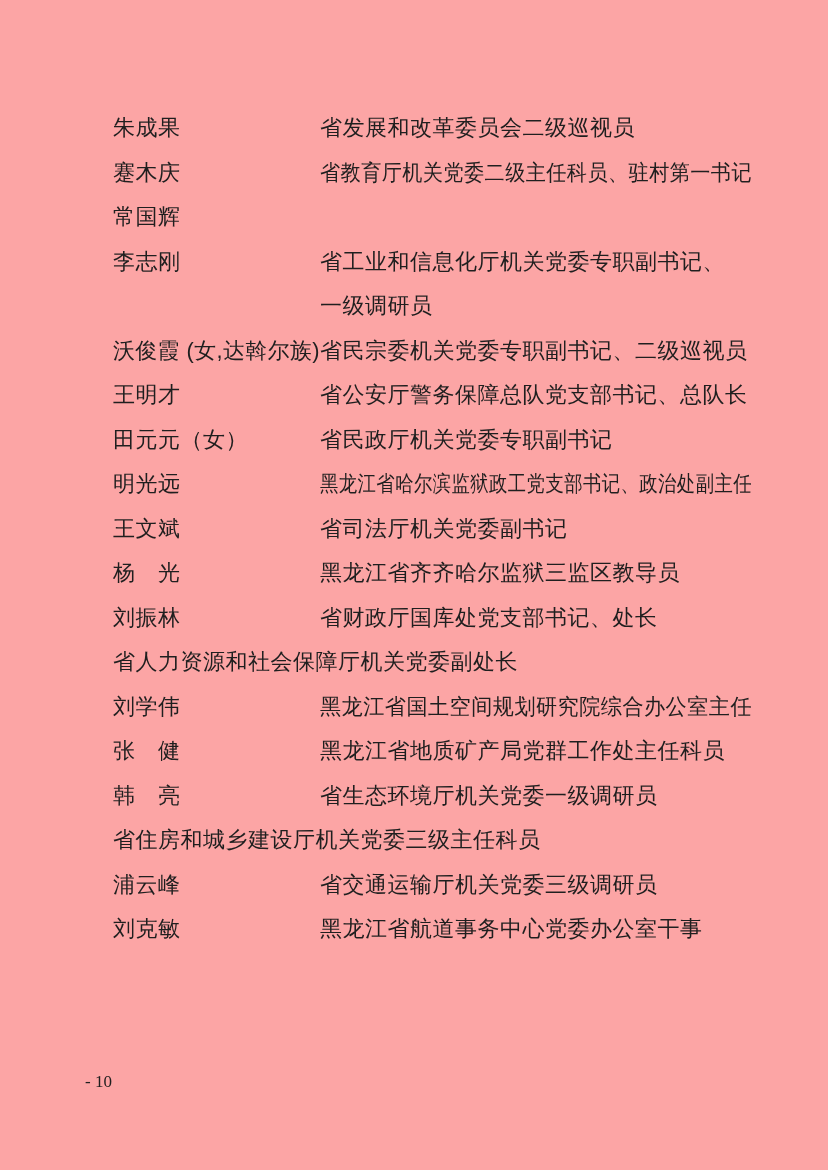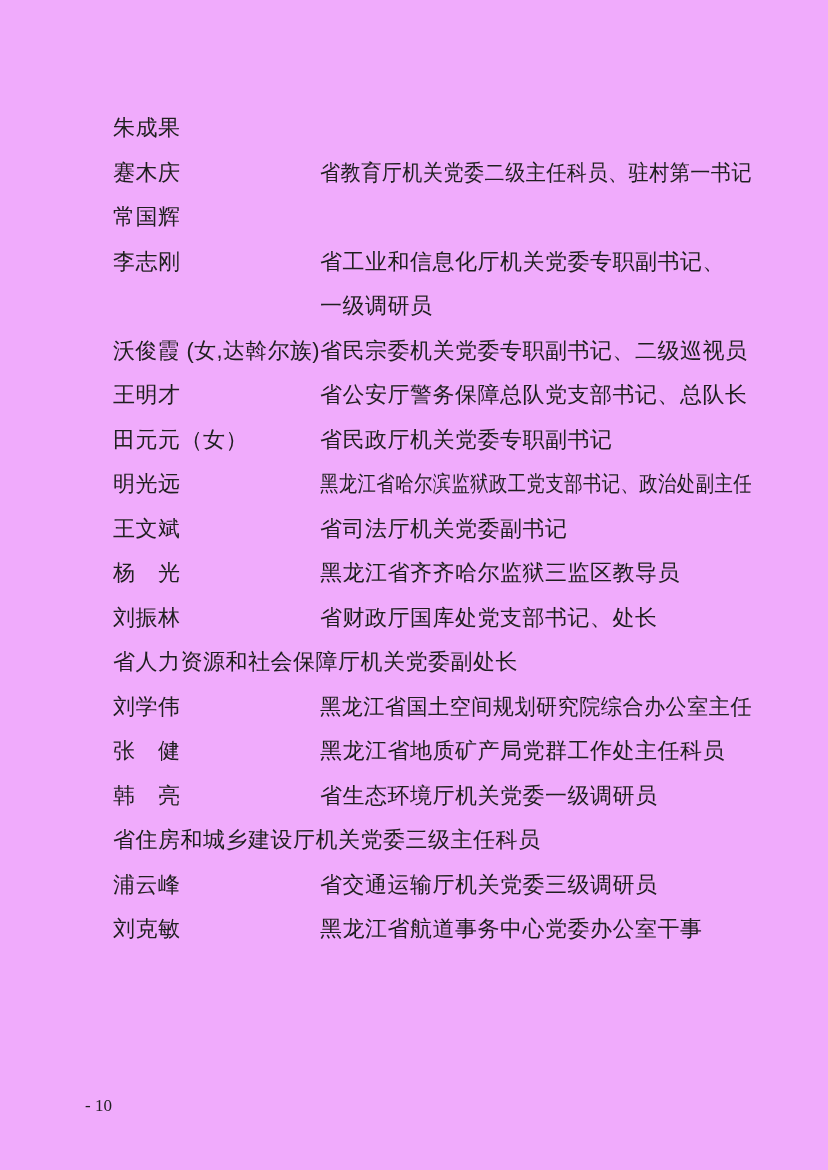--- a/index.html
+++ b/index.html
@@ -4,21 +4,21 @@
 <style>
   html, body {
     margin: 0;
     padding: 0;
     background: #ffffff;
   }
   .page {
     position: relative;
     width: 828px;
     height: 1170px;
-    background: #f0abfc;
+    background: #fca5a5;
     overflow: hidden;
     font-family: "Liberation Sans", "DejaVu Sans", sans-serif;
     color: #1f1f1f;
   }
   .entries {
     position: absolute;
     left: 113px;
     top: 106px;
     width: 640px;
   }
@@ -50,32 +50,34 @@
     transform-origin: 0 50%;
   }
   .page-number {
     position: absolute;
     left: 85px;
     top: 1071px;
     font-family: "Liberation Serif", "DejaVu Serif", serif;
     font-size: 17px;
     line-height: 22px;
     color: #1f1f1f;
-    margin-top: 24px;
   }
 </style>
 </head>
 <body>
 
 <div class="page">
   <main class="entries">
   <div class="row">
     <div class="cell name-cell">
       <span class="squeeze">朱成果</span>
     </div>
+    <div class="cell title-cell">
+          <div class="title-line"><span class="squeeze">省发展和改革委员会二级巡视员</span></div>
+        </div>
   </div>
 
   <div class="row">
     <div class="cell name-cell">
       <span class="squeeze">蹇木庆</span>
     </div>
     <div class="cell title-cell">
           <div class="title-line"><span class="squeeze" style="transform: scaleX(0.914286);">省教育厅机关党委二级主任科员、驻村第一书记</span></div>
         </div>
   </div>

